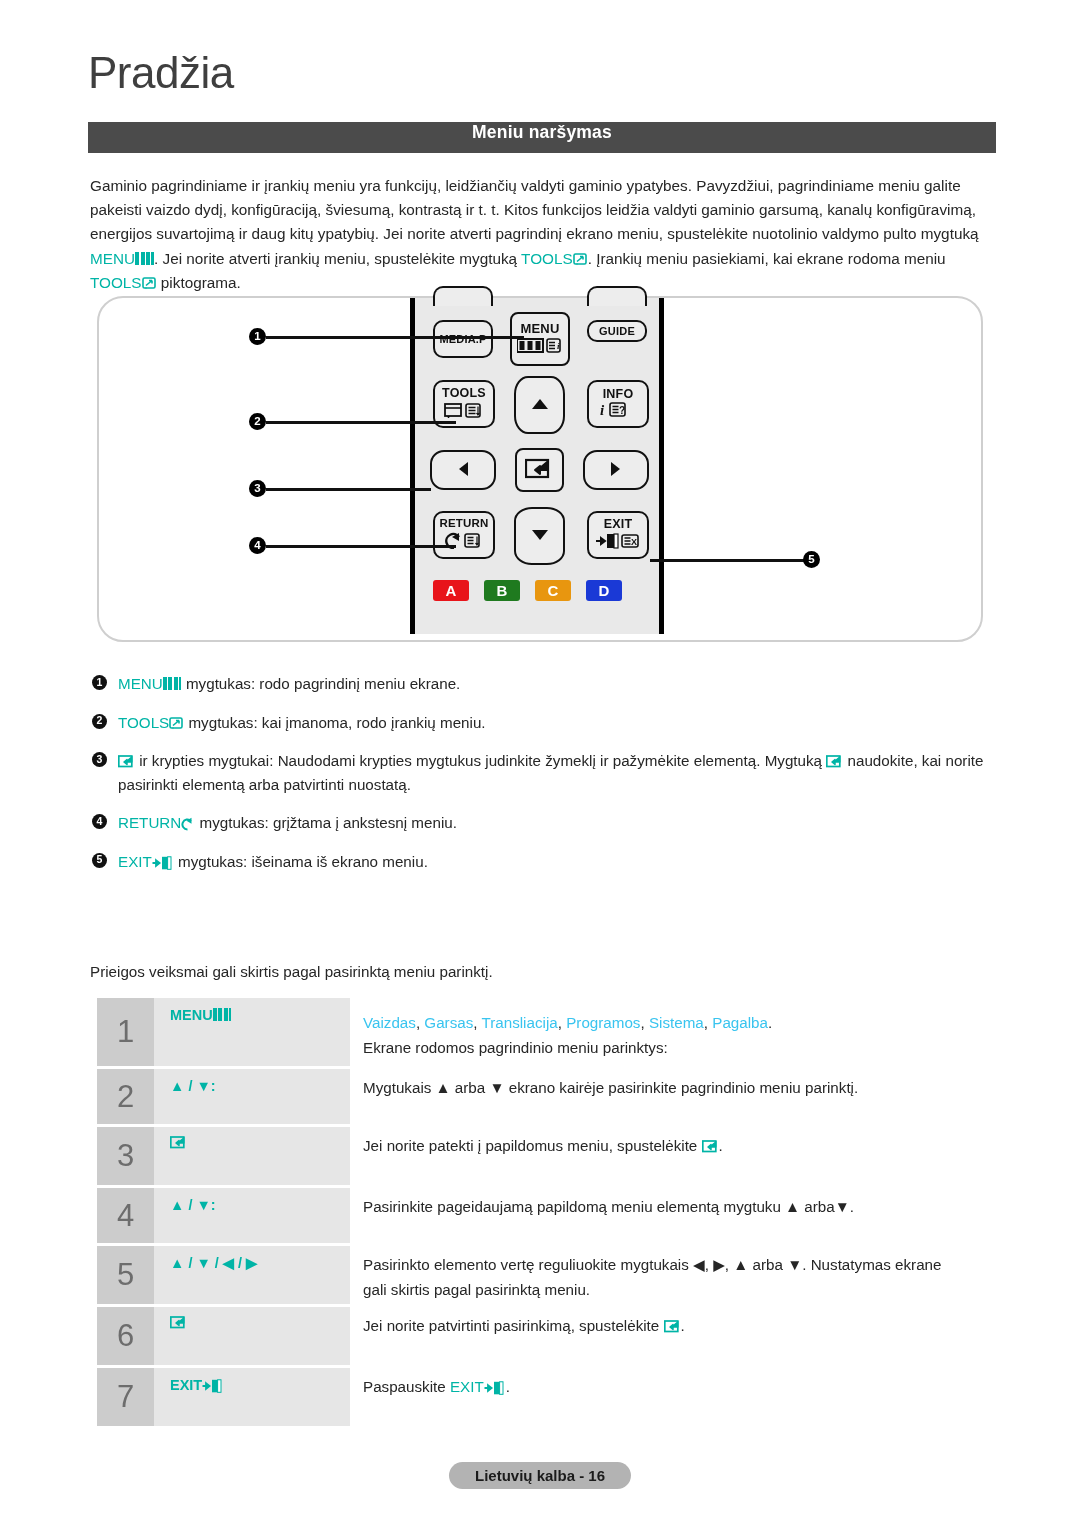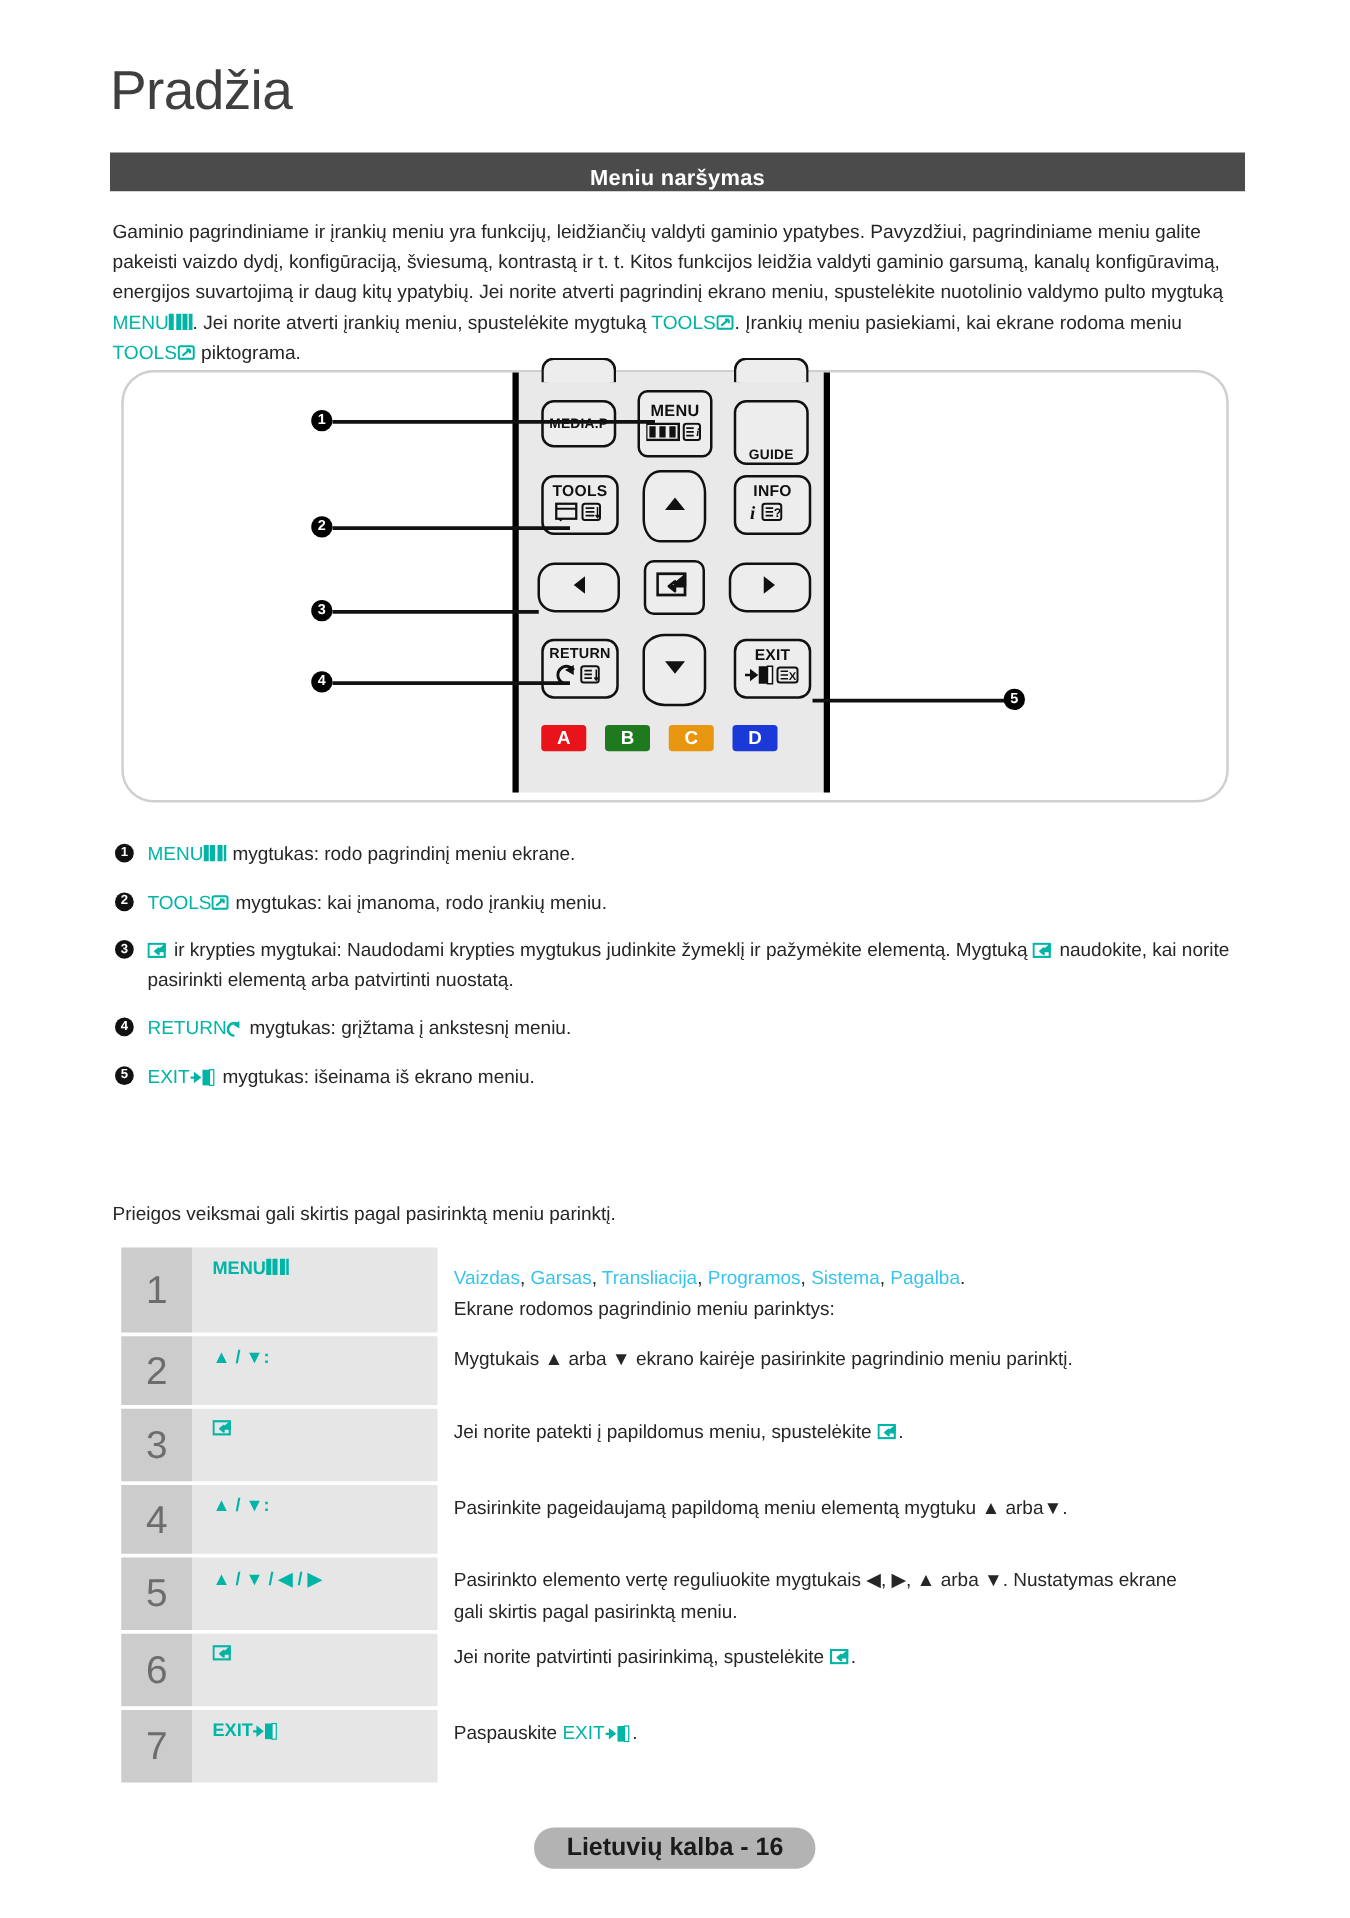--- a/index.html
+++ b/index.html
@@ -21,21 +21,21 @@
     font-size:44px; font-weight:400; letter-spacing:-0.5px;
     color:#3f3f3f;
     font-family:"Liberation Sans", sans-serif;
   }
 
   
   .section-bar{
     position:absolute; left:88px; top:122px;
     width:908px; height:31px;
     background:#4b4b4b;
-    display:flex; align-items:flex-end; justify-content:center;
+    display:flex; align-items:flex-start; justify-content:center;
   }
   .section-bar .label{
     color:#ffffff; font-size:17.5px; font-weight:bold; letter-spacing:0.2px;
   }
 
   
   .intro{
     position:absolute; left:90px; top:174px; width:912px;
     font-size:15.3px; line-height:24.2px; color:#262626;
     text-align:left;
@@ -174,21 +174,21 @@
     font-size:15.2px; line-height:25px; color:#262626;
   }
 
   
   .footer{
     position:absolute; left:50%; transform:translateX(-50%);
     top:1462px;
     background:#b3b3b3;
     border-radius:16px;
     padding:5px 26px;
-    font-size:20px; font-weight:bold; color:#1b1b1b;
+    font-size:15px; font-weight:bold; color:#1b1b1b;
   }
 </style>
 </head>
 <body>
 
 <div class="page">
 
   <div class="page-title">Pradžia</div>
 
   <div class="section-bar">
@@ -248,21 +248,21 @@
           <rect x="2.5" y="3" width="5" height="9" fill="#111"></rect>
           <rect x="10.5" y="3" width="5" height="9" fill="#111"></rect>
           <rect x="18.5" y="3" width="5" height="9" fill="#111"></rect>
           <rect x="30" y="1" width="13" height="13" rx="2" fill="none" stroke="#111" stroke-width="1.6"></rect>
           <path d="M32 4.5h6M32 7.5h6M32 10.5h6" stroke="#111" stroke-width="1.4"></path>
           <text x="40" y="11" font-size="9" font-family="Liberation Serif, serif" font-style="italic" fill="#111">i</text>
         </svg>
       </span>
     </div>
 
-    <div class="btn" style="left:172px; top:22px; width:60px; height:52px;justify-content:flex-end;">
+    <div class="btn" style="left:172px; top:22px; width:60px; height:22px;">
       <span class="txt">GUIDE</span>
     </div>
 
     <div class="btn" style="left:18px; top:82px; width:62px; height:48px;">
       <span class="txt" style="font-size:12.5px;">TOOLS</span>
       <span style="margin-top:2px;">
         <svg width="40" height="16" viewBox="0 0 40 16">
           <rect x="1" y="2" width="16" height="12" fill="none" stroke="#111" stroke-width="1.8"></rect>
           <path d="M1 6h16" stroke="#111" stroke-width="1.6"></path>
           <path d="M3 14 l3 0 l-1.5 3 z" fill="#111"></path>

